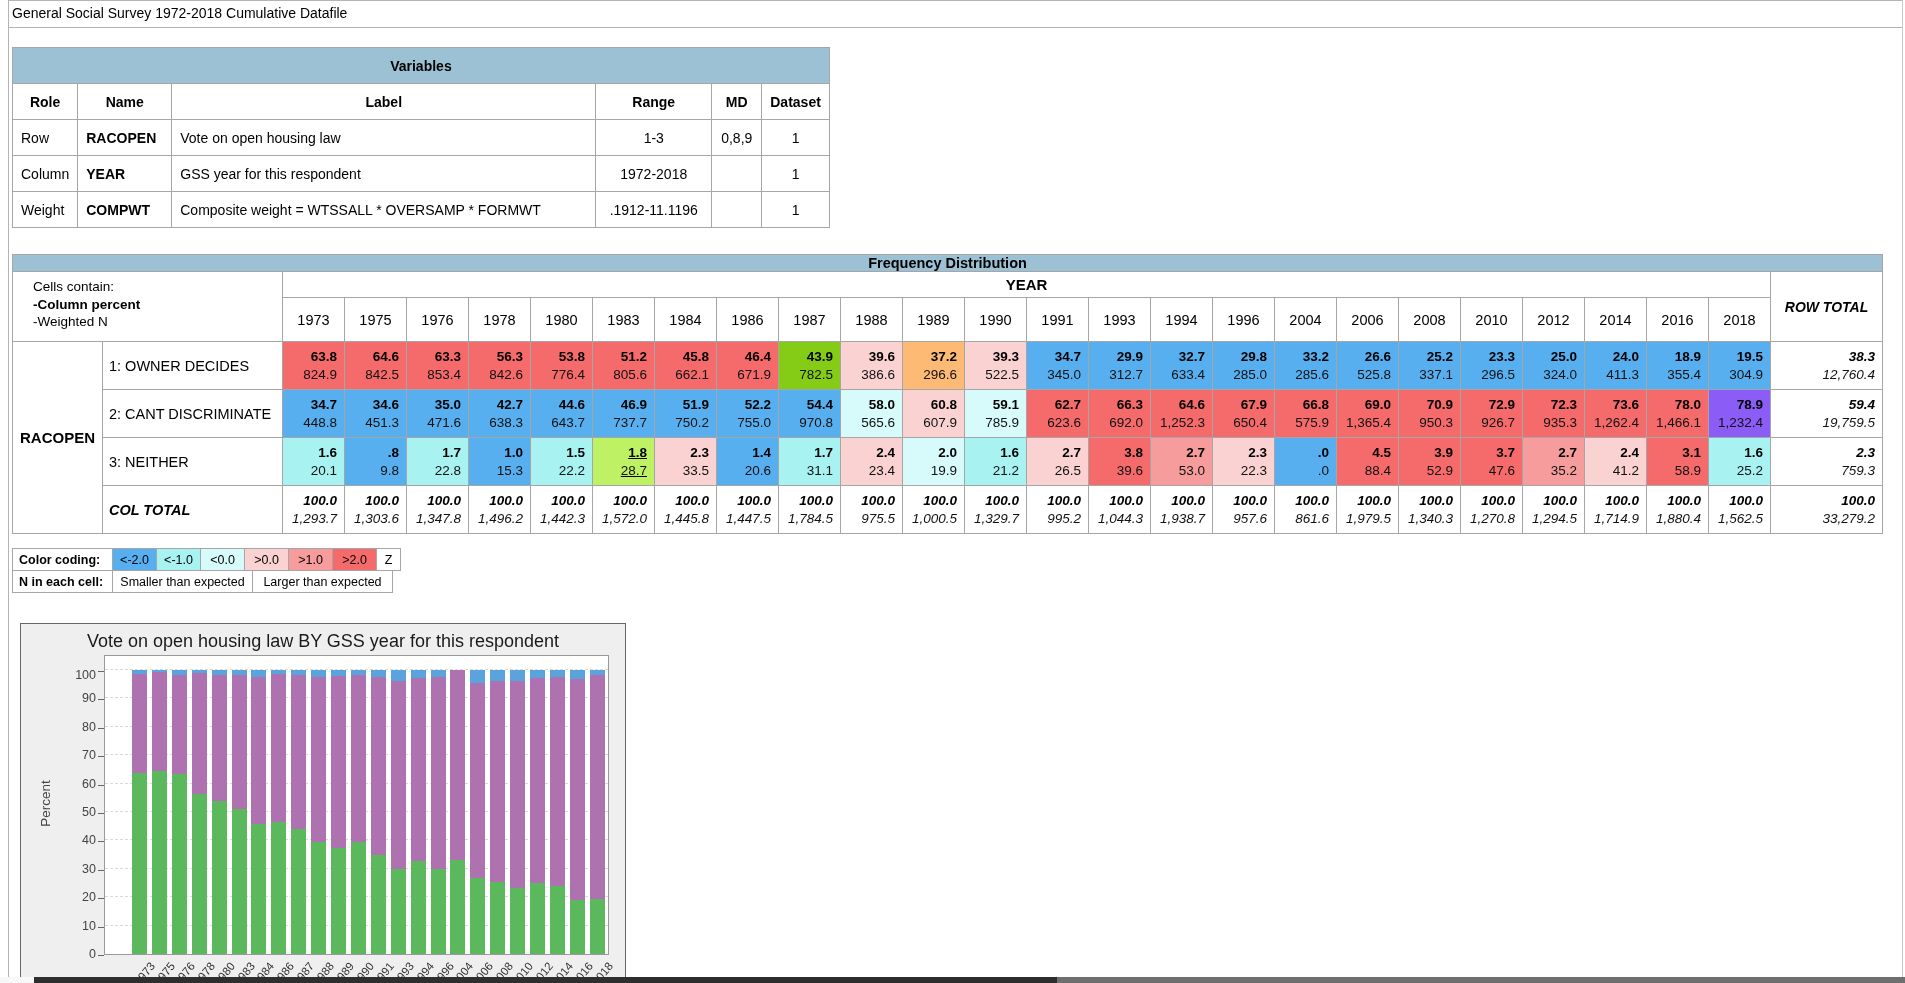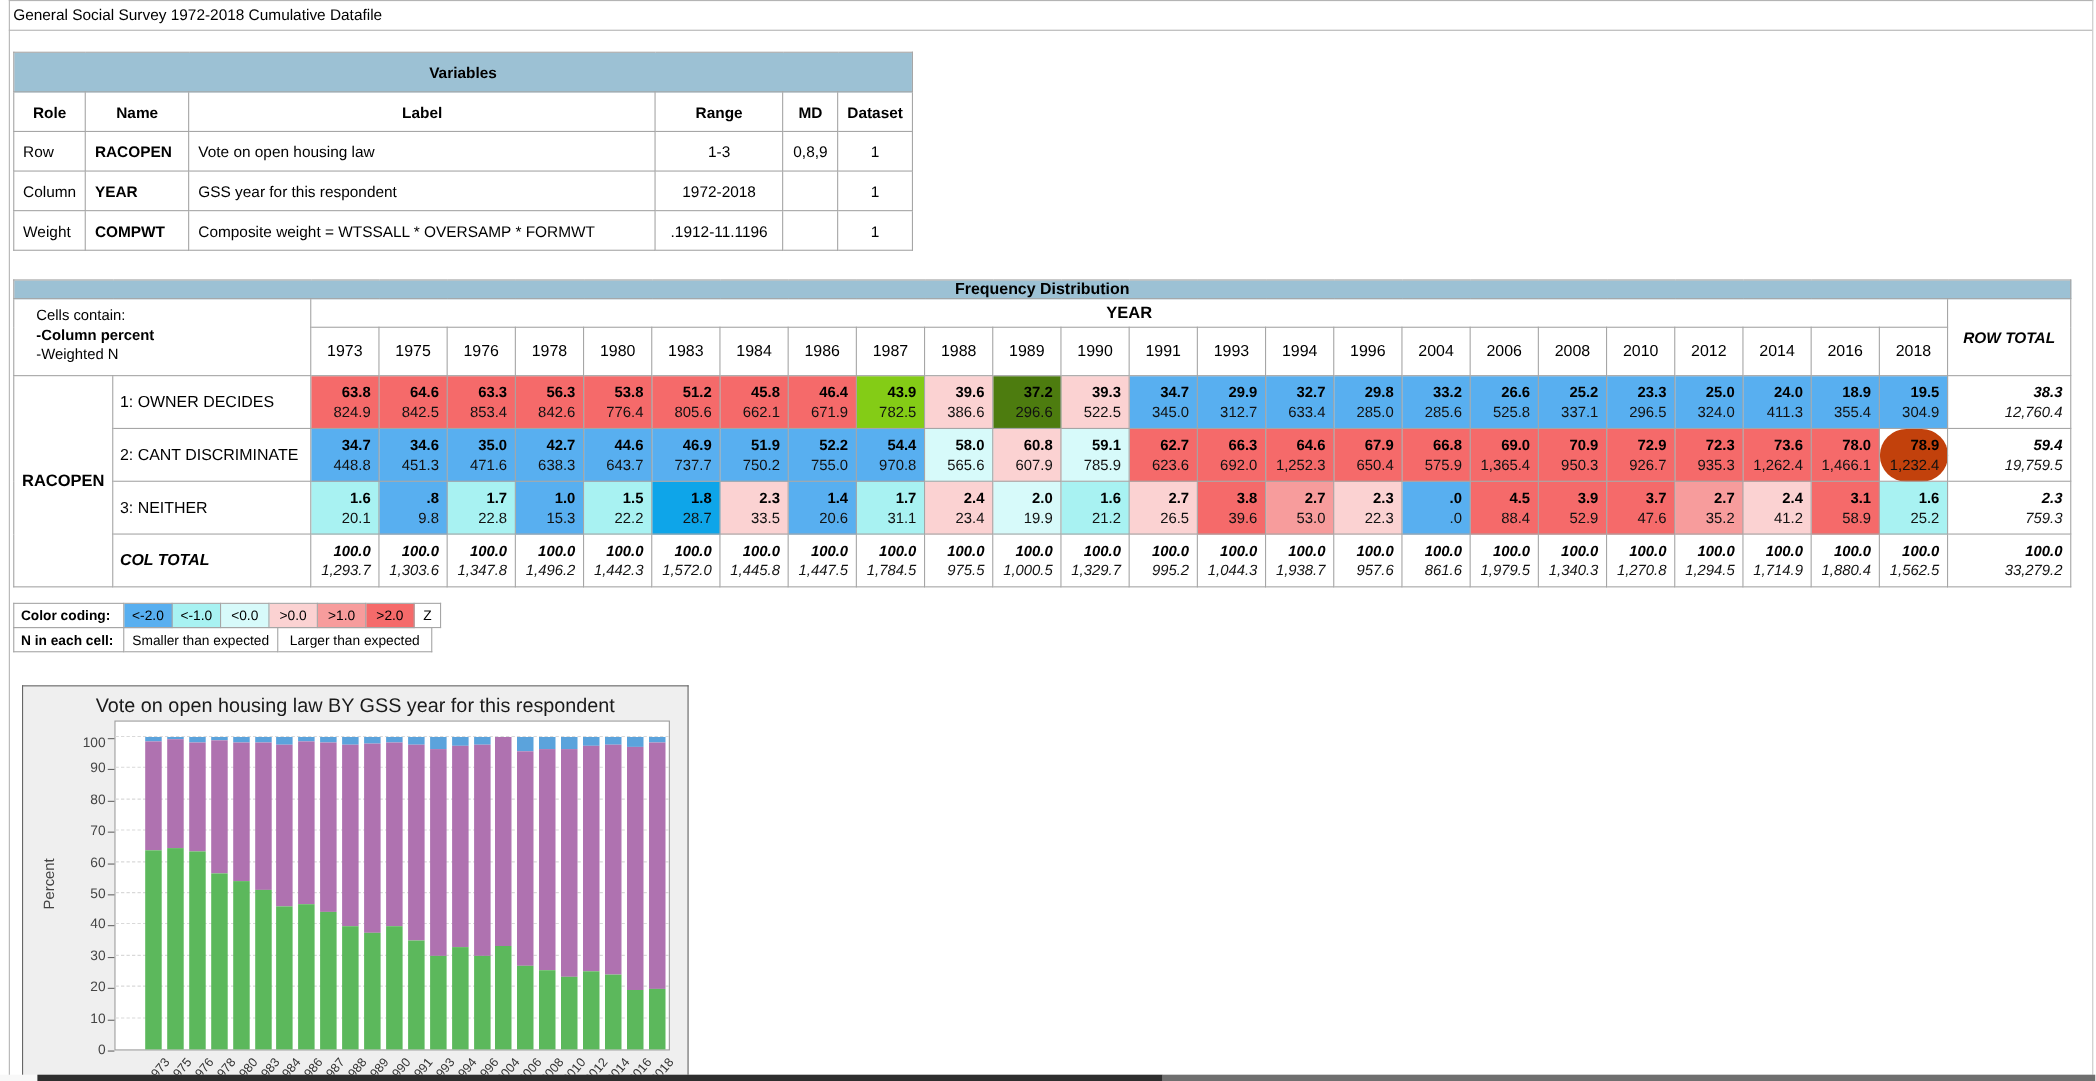--- a/index.html
+++ b/index.html
@@ -245,21 +245,21 @@
             <div class="nv">671.9</div>
           </td>
           <td class="dcell" style="background: #84cc16;">
             <div class="pv">43.9</div>
             <div class="nv">782.5</div>
           </td>
           <td class="dcell" style="background: rgb(251, 210, 210);">
             <div class="pv">39.6</div>
             <div class="nv">386.6</div>
           </td>
-          <td class="dcell" style="background: #4d7c0f;">
+          <td class="dcell" style="background: #fdba74;">
             <div class="pv">37.2</div>
             <div class="nv">296.6</div>
           </td>
           <td class="dcell" style="background: rgb(251, 210, 210);">
             <div class="pv">39.3</div>
             <div class="nv">522.5</div>
           </td>
           <td class="dcell" style="background: rgb(88, 175, 240);">
             <div class="pv">34.7</div>
             <div class="nv">345.0</div>
@@ -400,21 +400,21 @@
             <div class="nv">935.3</div>
           </td>
           <td class="dcell" style="background: rgb(245, 106, 106);">
             <div class="pv">73.6</div>
             <div class="nv">1,262.4</div>
           </td>
           <td class="dcell" style="background: rgb(245, 106, 106);">
             <div class="pv">78.0</div>
             <div class="nv">1,466.1</div>
           </td>
-          <td class="dcell" style="background: #c2410c; border-radius: 24px;">
+          <td class="dcell" style="background: #8b5cf6;">
             <div class="pv">78.9</div>
             <div class="nv">1,232.4</div>
           </td>
           <td class="dcell">
             <div class="pv it">59.4</div>
             <div class="nv it">19,759.5</div>
           </td>
         </tr>
         <tr>
           <td class="rowlab">3: NEITHER</td>
@@ -431,21 +431,21 @@
             <div class="nv">22.8</div>
           </td>
           <td class="dcell" style="background: rgb(88, 175, 240);">
             <div class="pv">1.0</div>
             <div class="nv">15.3</div>
           </td>
           <td class="dcell" style="background: rgb(168, 242, 242);">
             <div class="pv">1.5</div>
             <div class="nv">22.2</div>
           </td>
-          <td class="dcell" style="background: #0ea5e9;">
+          <td class="dcell" style="background: #bef264; text-decoration: underline;">
             <div class="pv">1.8</div>
             <div class="nv">28.7</div>
           </td>
           <td class="dcell" style="background: rgb(251, 210, 210);">
             <div class="pv">2.3</div>
             <div class="nv">33.5</div>
           </td>
           <td class="dcell" style="background: rgb(88, 175, 240);">
             <div class="pv">1.4</div>
             <div class="nv">20.6</div>

